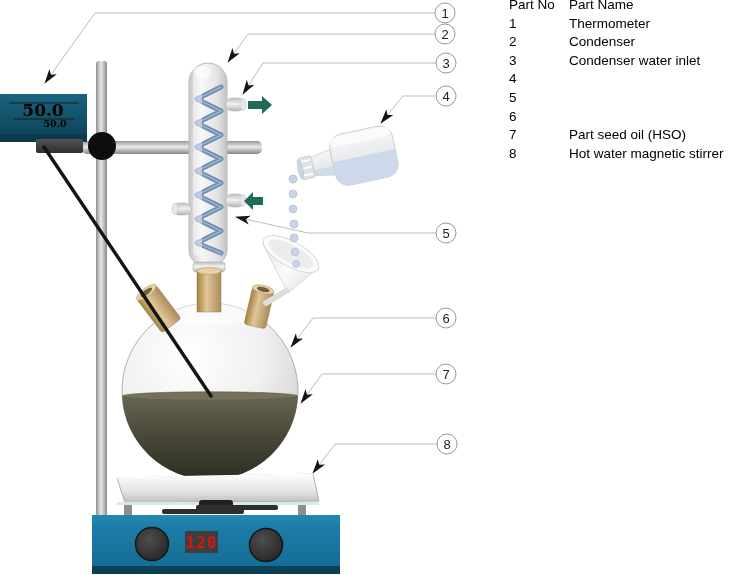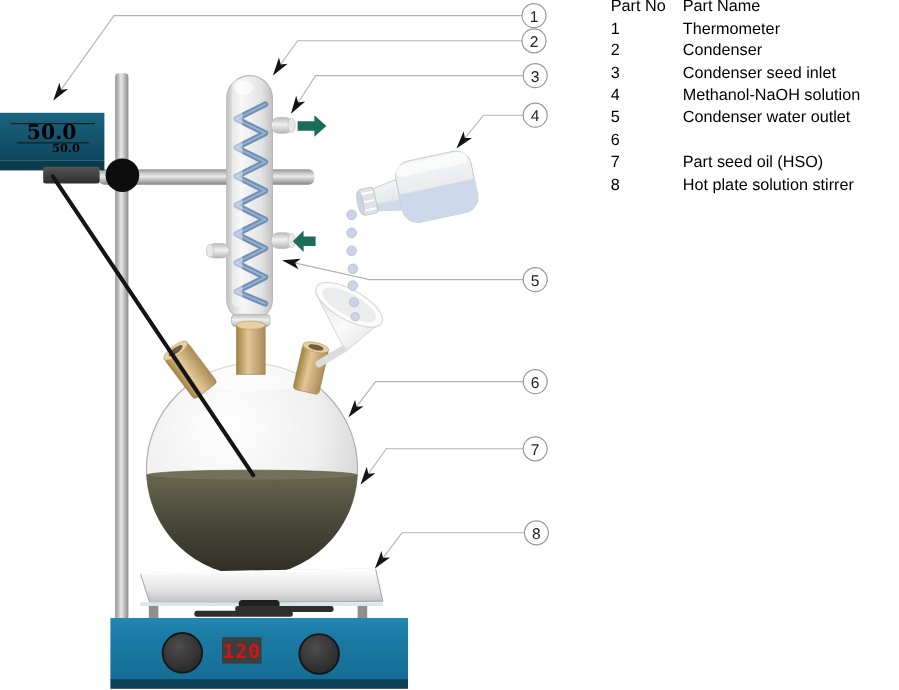--- a/index.html
+++ b/index.html
@@ -265,36 +265,34 @@
     <div class="row">
       <span class="col-no">1</span>
       <span class="col-name">Thermometer</span>
     </div>
     <div class="row">
       <span class="col-no">2</span>
       <span class="col-name">Condenser</span>
     </div>
     <div class="row">
       <span class="col-no">3</span>
-      <span class="col-name">Condenser seed inlet</span>
+      <span class="col-name">Condenser water inlet</span>
     </div>
     <div class="row">
       <span class="col-no">4</span>
-      <span class="col-name">Methanol-NaOH solution</span>
     </div>
     <div class="row">
       <span class="col-no">5</span>
-      <span class="col-name">Condenser water outlet</span>
     </div>
     <div class="row">
       <span class="col-no">6</span>
     </div>
     <div class="row">
       <span class="col-no">7</span>
       <span class="col-name">Part seed oil (HSO)</span>
     </div>
     <div class="row">
       <span class="col-no">8</span>
-      <span class="col-name">Hot plate solution stirrer</span>
+      <span class="col-name">Hot water magnetic stirrer</span>
     </div>
   </div>
 
 </div>
 
 </body></html>

